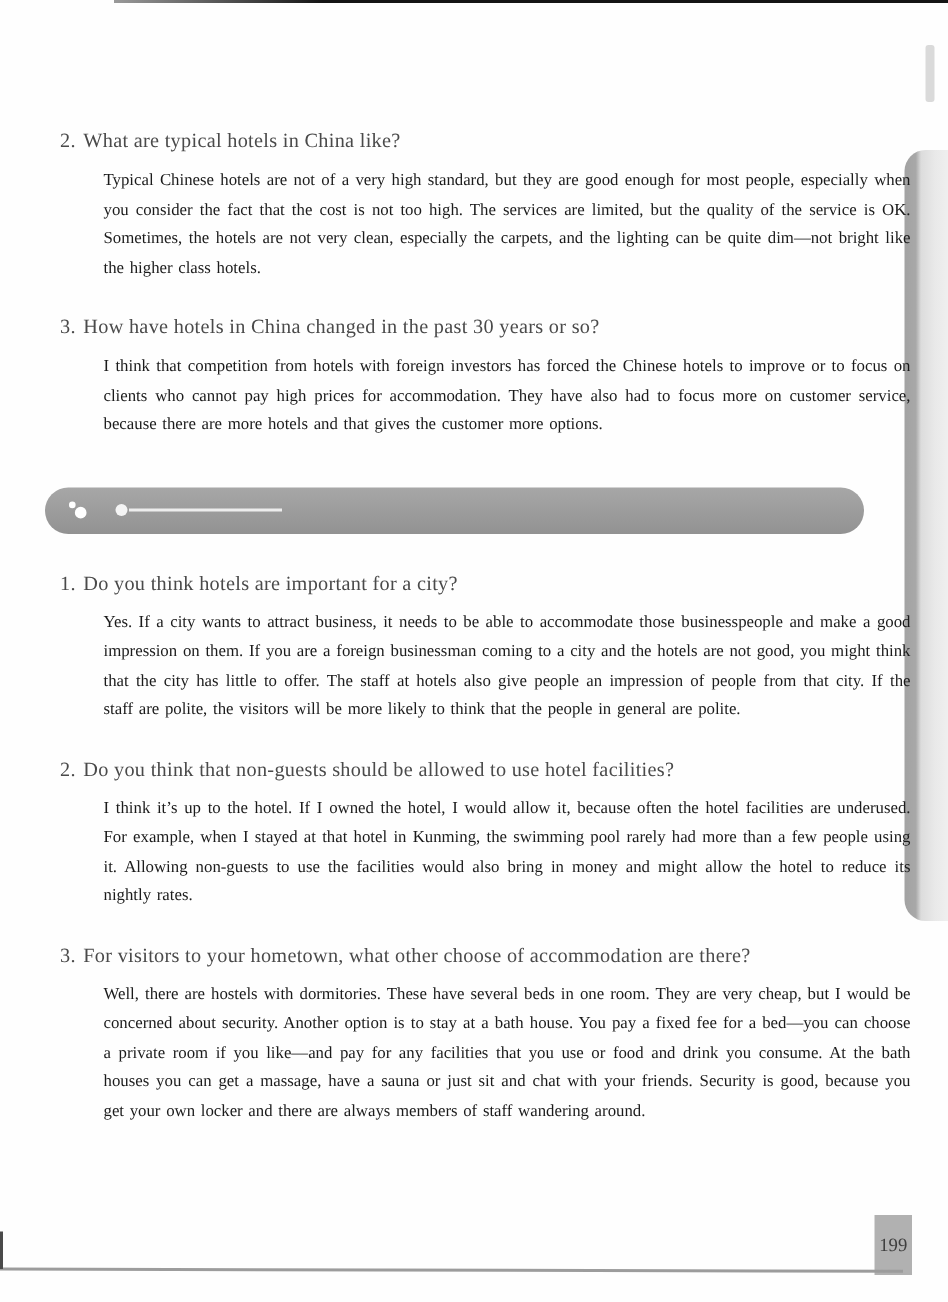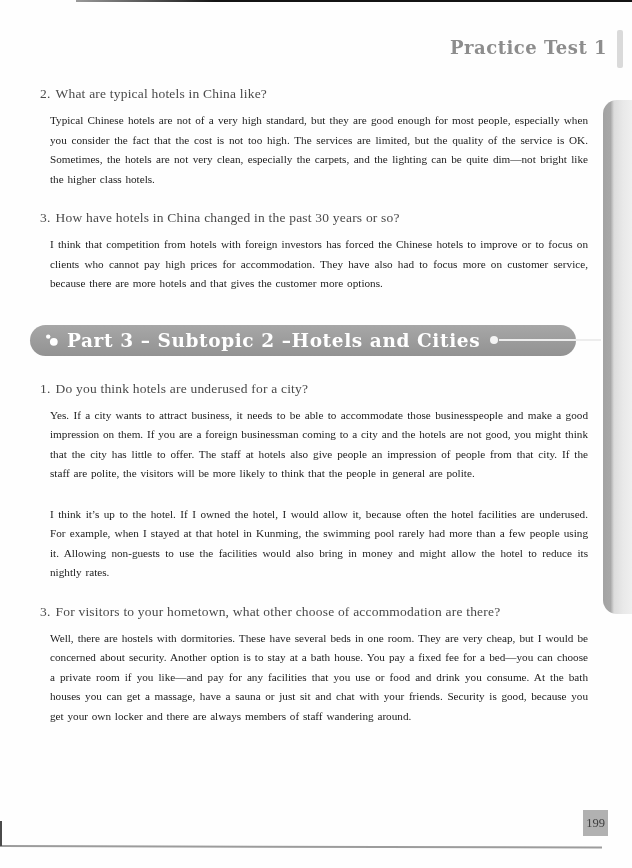--- a/index.html
+++ b/index.html
@@ -44,21 +44,21 @@
   .content { position: absolute; left: 40px; top: 86px; width: 552px; }
 
   .qa { margin-top: 21px; }
   .qa:first-child { margin-top: 0; }
   .qa-head {
     font-size: 13.5px; font-weight: normal; color: #4a4a4a;
     letter-spacing: 0.2px; margin-bottom: 9px;
   }
   .qa-head .qa-num { margin-right: 5px; }
   .qa-body {
-    margin-left: 10px; width: 538px;
+    margin-left: 29px; width: 538px;
     font-size: 11.2px; line-height: 19.5px;
     text-align: justify; color: #1b1b1b;
     word-spacing: 1px;
   }
 
   .banner {
     margin: 31px 0 25px -10px;
     width: 546px; height: 31px;
     background: linear-gradient(#a7a7a7, #929292);
     border-radius: 17px;
@@ -74,36 +74,35 @@
   .banner-dot {
     width: 8px; height: 8px; border-radius: 50%;
     background: #f4f4f4; margin-left: 10px; flex: none;
   }
   .banner-line {
     width: 102px; height: 2px; background: #ededed; margin-left: 1px; flex: none;
   }
 
   .page-num {
     position: absolute; right: 24px; top: 810px;
-    width: 25px; height: 26px;
+    width: 25px; height: 40px;
     background: #b1b1b1; color: #3e3e3e;
     display: flex; align-items: center; justify-content: center;
     font-size: 12.5px;
   }
 </style>
 </head>
 <body>
 
 <div class="page">
 
   <div class="top-rule"></div>
   <div class="edge-band"></div>
   <div class="header-tab"></div>
 
-  <div class="header-title">Practice Test 1</div>
 
   <div class="content">
 
     <section class="qa">
       <h3 class="qa-head">
         <span class="qa-num">2.</span><span>What are typical hotels in China like?</span>
       </h3>
       <p class="qa-body">Typical Chinese hotels are not of a very high standard, but they are good enough for most people, especially when you consider the fact that the cost is not too high. The services are limited, but the quality of the service is OK. Sometimes, the hotels are not very clean, especially the carpets, and the lighting can be quite dim—not bright like the higher class hotels.</p>
     </section>
 
@@ -114,33 +113,35 @@
       <p class="qa-body">I think that competition from hotels with foreign investors has forced the Chinese hotels to improve or to focus on clients who cannot pay high prices for accommodation. They have also had to focus more on customer service, because there are more hotels and that gives the customer more options.</p>
     </section>
 
     <div class="banner">
       <span class="banner-icon">
         <svg width="16" height="16" viewBox="0 0 16 16" aria-hidden="true">
           <circle cx="4.2" cy="4.6" r="2.2" fill="#ffffff"></circle>
           <circle cx="9.8" cy="9.8" r="3.9" fill="#ffffff"></circle>
         </svg>
       </span>
-      <span class="banner-text">Part 3 – Subtopic 2 –Hotels and Cities</span>
       <span class="banner-dot"></span>
       <span class="banner-line"></span>
     </div>
 
     <section class="qa" style="margin-top:0;">
       <h3 class="qa-head">
-        <span class="qa-num">1.</span><span>Do you think hotels are underused for a city?</span>
+        <span class="qa-num">1.</span><span>Do you think hotels are important for a city?</span>
       </h3>
       <p class="qa-body">Yes. If a city wants to attract business, it needs to be able to accommodate those businesspeople and make a good impression on them. If you are a foreign businessman coming to a city and the hotels are not good, you might think that the city has little to offer. The staff at hotels also give people an impression of people from that city. If the staff are polite, the visitors will be more likely to think that the people in general are polite.</p>
     </section>
 
     <section class="qa">
+      <h3 class="qa-head">
+        <span class="qa-num">2.</span><span>Do you think that non-guests should be allowed to use hotel facilities?</span>
+      </h3>
       <p class="qa-body">I think it’s up to the hotel. If I owned the hotel, I would allow it, because often the hotel facilities are underused. For example, when I stayed at that hotel in Kunming, the swimming pool rarely had more than a few people using it. Allowing non-guests to use the facilities would also bring in money and might allow the hotel to reduce its nightly rates.</p>
     </section>
 
     <section class="qa">
       <h3 class="qa-head">
         <span class="qa-num">3.</span><span>For visitors to your hometown, what other choose of accommodation are there?</span>
       </h3>
       <p class="qa-body">Well, there are hostels with dormitories. These have several beds in one room. They are very cheap, but I would be concerned about security. Another option is to stay at a bath house. You pay a fixed fee for a bed—you can choose a private room if you like—and pay for any facilities that you use or food and drink you consume. At the bath houses you can get a massage, have a sauna or just sit and chat with your friends. Security is good, because you get your own locker and there are always members of staff wandering around.</p>
     </section>
 

